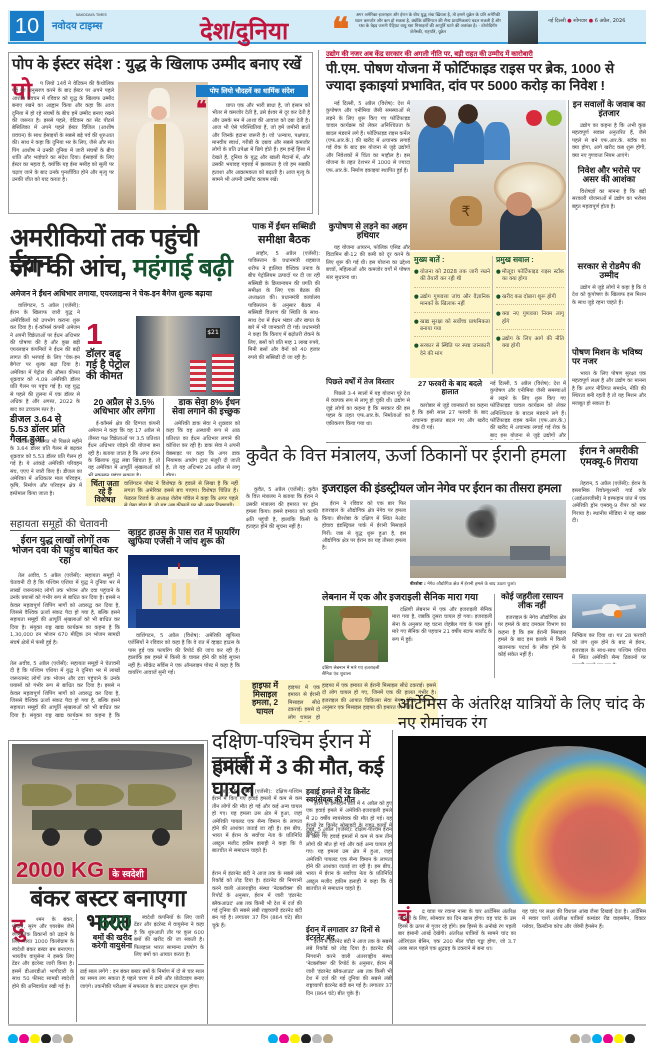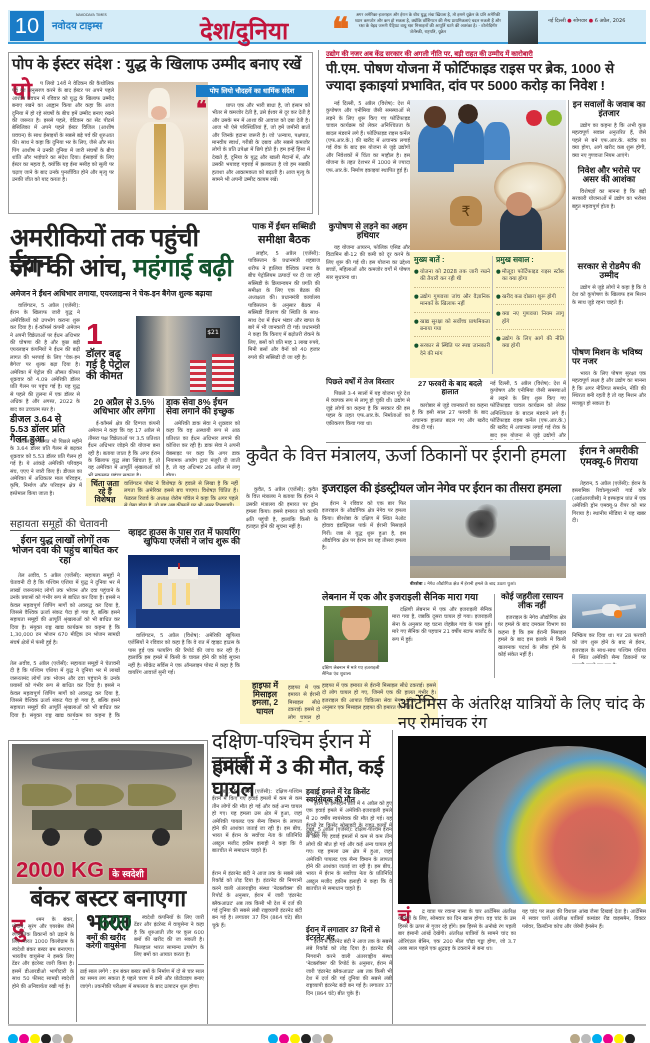--- a/index.html
+++ b/index.html
@@ -78,21 +78,21 @@
   <span class="hd" style="font-size:10.5px;display:block;margin-top:-2px">डॉलर बढ़ गई है पेट्रोल की कीमत</span>
 </div>
 <div class="abs ph" style="left:136px;top:316px;width:104px;height:80px;background:linear-gradient(90deg,#3a4858 0%,#c8c0b0 30%,#8a9098 55%,#3a4a5a 100%)">
   <div style="position:absolute;right:6px;top:38px;width:22px;height:38px;background:repeating-linear-gradient(180deg,#d03040 0 3px,#f4f4f4 3px 6px)"></div>
   <div style="position:absolute;right:34px;top:44px;width:16px;height:32px;background:repeating-linear-gradient(180deg,#d03040 0 3px,#f4f4f4 3px 6px)"></div>
   <div style="position:absolute;left:70px;top:12px;width:14px;height:10px;background:#222;color:#fff;font-size:6px;text-align:center">$21</div>
 </div>
 <div class="abs hd" style="left:88px;top:398px;width:72px;font-size:8.8px;text-align:center">20 अप्रैल से 3.5% अधिभार और लगेगा</div>
 <div class="abs body-text" style="left:88px;top:420px;width:72px;height:56px;text-indent:8px">ई-कॉमर्स क्षेत्र की दिग्गज कंपनी अमेजन ने कहा कि वह 17 अप्रैल से तीसरा पक्ष विक्रेताओं पर 3.5 प्रतिशत ईंधन अधिभार जोड़ने की योजना बना रही है। बताया जाता है कि अगर ईरान के खिलाफ युद्ध लंबा खिंचता है, तो यह अमेरिका में आपूर्ति श्रृंखलाओं को भी नुकसान पहुंचा सकता है।</div>
 <div class="abs rule" style="left:163px;top:398px;width:1px;height:78px"></div>
-<div class="abs hd" style="left:166px;top:398px;width:74px;font-size:8.8px;text-align:left">डाक सेवा 8% ईंधन सेवा लगाने की इच्छुक</div>
+<div class="abs hd" style="left:166px;top:398px;width:74px;font-size:8.8px;text-align:right">डाक सेवा 8% ईंधन सेवा लगाने की इच्छुक</div>
 <div class="abs body-text" style="left:166px;top:420px;width:74px;height:56px;text-indent:8px">अमेरिकी डाक सेवा ने शुक्रवार को कहा कि वह अस्थायी रूप से आठ प्रतिशत का ईंधन अधिभार लगाने की कोशिश कर रही है। डाक सेवा ने अपनी वेबसाइट पर कहा कि अगर डाक नियामक आयोग द्वारा मंजूरी दी जाती है, तो यह अधिभार 26 अप्रैल से लागू होगा।</div>
 <div class="abs box-yel" style="left:86px;top:478px;width:154px;height:28px"></div>
 <div class="abs hd" style="left:88px;top:480px;width:34px;font-size:7.8px;text-align:center">चिंता जता रहे हैं विशेषज्ञ</div>
 <div class="abs body-text" style="left:124px;top:480px;width:114px;height:26px">वाशिंगटन पोस्ट ने विशेषज्ञ के हवाले से लिखा है कि नहीं लगता कि अमेरिका इससे बच पाएगा। विशेषज्ञ चिंतित हैं। फेडरल रिजर्व के अध्यक्ष जेरोम पॉवेल ने कहा कि अगर पहले से ऐसा होता है, तो यह अब कीमतों पर भी असर दिखाएगी।</div>
 
 <div class="abs hd" style="left:248px;top:222px;width:72px;font-size:8.5px;text-align:center">पाक में ईंधन सब्सिडी</div>
 <div class="abs hd" style="left:248px;top:234px;width:72px;font-size:11px;text-align:center">समीक्षा बैठक</div>
 <div class="abs body-text" style="left:248px;top:250px;width:72px;height:175px;text-indent:8px">लाहौर, 5 अप्रैल (एजेंसी): पाकिस्तान के प्रधानमंत्री शहबाज शरीफ ने हालिया वैश्विक तनाव के बीच पेट्रोलियम उत्पादों पर दी जा रही सब्सिडी के क्रियान्वयन की प्रगति की समीक्षा के लिए एक बैठक की अध्यक्षता की। प्रधानमंत्री कार्यालय पाकिस्तान के अनुसार बैठक में सब्सिडी वितरण की स्थिति के साथ-साथ देश में ईंधन भंडार और खपत के बारे में भी जानकारी दी गई। प्रधानमंत्री ने कहा कि किराए में बढ़ोतरी रोकने के लिए, बसों को प्रति माह 1 लाख रुपये, मिनी बसों और वैनों को 40 हजार रुपये की सब्सिडी दी जा रही है।</div>
 
 <div class="abs" style="left:318px;top:50px;width:1px;height:165px;background:#999"></div>
@@ -189,21 +189,21 @@
 <div class="abs body-text" style="left:288px;top:684px;width:32px;height:38px">हाइफा में एक इमारत से ईरानी मिसाइल सीधे टकराई। इससे दो लोग घायल हो गए, जिनमें एक की हालत गंभीर है। इजराइल की आपात चिकित्सा सेवा मेगन डेविड एडोम के अनुसार एक मिसाइल हाइफा की इमारत पर गिरी।</div>
 <div class="abs box-yel" style="left:320px;top:680px;width:118px;height:44px"></div>
 <div class="abs body-text" style="left:322px;top:682px;width:114px;height:40px">हाइफा में एक इमारत से ईरानी मिसाइल सीधे टकराई। इससे दो लोग घायल हो गए, जिनमें एक की हालत गंभीर है। इजराइल की आपात चिकित्सा सेवा मेगन डेविड एडोम के अनुसार एक मिसाइल हाइफा की इमारत पर गिरी।</div>
 
 <div class="abs" style="left:10px;top:516px;font-size:10px;color:#333">सहायता समूहों की चेतावनी</div>
 <div class="abs" style="left:10px;top:530px;width:110px;height:1px;background:#555"></div>
 <div class="abs hd" style="left:10px;top:535px;width:110px;font-size:9.5px;text-align:center">ईरान युद्ध लाखों लोगों तक भोजन दवा की पहुंच बाधित कर रहा</div>
 <div class="abs body-text" style="left:10px;top:572px;width:110px;height:110px;text-indent:8px">तेल अवीव, 5 अप्रैल (एजेंसी): सहायता समूहों ने चेतावनी दी है कि पश्चिम एशिया में युद्ध ने दुनिया भर में लाखों जरूरतमंद लोगों तक भोजन और दवा पहुंचाने के उनके प्रयासों को गंभीर रूप से बाधित कर दिया है। इससे न केवल महत्वपूर्ण शिपिंग मार्गों को अवरुद्ध कर दिया है, जिससे वैश्विक ऊर्जा संकट पैदा हो गया है, बल्कि इसने सहायता समूहों की आपूर्ति श्रृंखलाओं को भी बाधित कर दिया है। संयुक्त राष्ट्र खाद्य कार्यक्रम का कहना है कि 1,30,000 टन भोजन 670 मीट्रिक टन भोजन सामग्री संघर्ष क्षेत्रों में फंसी हुई है।</div>
 <div class="abs body-text" style="left:10px;top:660px;width:110px;height:60px">तेल अवीव, 5 अप्रैल (एजेंसी): सहायता समूहों ने चेतावनी दी है कि पश्चिम एशिया में युद्ध ने दुनिया भर में लाखों जरूरतमंद लोगों तक भोजन और दवा पहुंचाने के उनके प्रयासों को गंभीर रूप से बाधित कर दिया है। इससे न केवल महत्वपूर्ण शिपिंग मार्गों को अवरुद्ध कर दिया है, जिससे वैश्विक ऊर्जा संकट पैदा हो गया है, बल्कि इसने सहायता समूहों की आपूर्ति श्रृंखलाओं को भी बाधित कर दिया है। संयुक्त राष्ट्र खाद्य कार्यक्रम का कहना है कि 1,30,000 टन भोजन 670 मीट्रिक टन भोजन सामग्री संघर्ष क्षेत्रों में फंसी हुई है।</div>
 
-<div class="abs hd" style="left:128px;top:528px;width:112px;font-size:8.8px;text-align:right">व्हाइट हाउस के पास रात में फायरिंग खुफिया एजेंसी ने जांच शुरू की</div>
+<div class="abs hd" style="left:128px;top:528px;width:112px;font-size:8.8px;text-align:left">व्हाइट हाउस के पास रात में फायरिंग खुफिया एजेंसी ने जांच शुरू की</div>
 <div class="abs ph" style="left:128px;top:555px;width:112px;height:73px;background:linear-gradient(180deg,#0e2a6a 0%,#1a4090 50%,#2a58a8 100%)">
   <div style="position:absolute;left:14px;top:20px;width:78px;height:34px;background:#e8e4dc"></div>
   <div style="position:absolute;left:40px;top:12px;width:30px;height:12px;background:#f0ece4"></div>
   <div style="position:absolute;left:50px;top:8px;width:2px;height:6px;background:#a02030"></div>
   <div style="position:absolute;left:8px;top:54px;width:104px;height:19px;background:#1a3a80"></div>
   <div style="position:absolute;left:30px;top:28px;width:4px;height:22px;background:#f8d880"></div>
   <div style="position:absolute;left:44px;top:28px;width:4px;height:22px;background:#f8d880"></div>
   <div style="position:absolute;left:58px;top:28px;width:4px;height:22px;background:#f8d880"></div>
 </div>
 <div class="abs body-text" style="left:128px;top:632px;width:112px;height:88px;text-indent:8px">वाशिंगटन, 5 अप्रैल (विशेष): अमेरिकी खुफिया एजेंसियों ने रविवार को कहा है कि वे रात में व्हाइट हाउस के पास हुई एक फायरिंग की रिपोर्ट की जांच कर रही हैं। हालांकि इस हमले में किसी के घायल होने की कोई सूचना नहीं है। सीक्रेट सर्विस ने एक ऑनलाइन पोस्ट में कहा है कि वायरिंग आवाजें सुनी गईं।</div>
@@ -221,21 +221,21 @@
 </div>
 <div class="abs" style="left:16px;top:858px">
   <span class="hd" style="font-size:22px;color:#c1143c;text-shadow:0 0 2px #fff">2000 KG</span>
   <span style="font-size:9px;color:#fff;background:#c1143c;padding:1px 3px;font-weight:700">के स्वदेशी</span>
 </div>
 <div class="abs hd" style="left:12px;top:886px;width:192px;font-size:23px;text-align:center;letter-spacing:-0.3px">बंकर बस्टर बनाएगा भारत</div>
 <div class="abs red hd" style="left:12px;top:914px;font-size:24px">दु</div>
 <div class="abs body-text" style="left:12px;top:916px;width:62px;height:106px;text-indent:24px">श्मन के बंकर, गोदाम, सुरंग और एयरबेस जैसे रणनीतिक ठिकानों को उड़ाने के लिए भारत 1000 किलोग्राम के स्वदेशी बंकर बस्टर बम बनाएगा। भारतीय वायुसेना ने इसके लिए टेंडर और इंटरेस्ट जारी किया है। इसमें डीआरडीओ भागीदारी के साथ 50 फीसद सामग्री स्वदेशी होने की अनिवार्यता रखी गई है।</div>
 <div class="abs" style="left:76px;top:914px;width:1px;height:108px;background:#888"></div>
 <div class="abs blue hd" style="left:80px;top:912px;width:52px;font-size:20px;text-align:right">600</div>
-<div class="abs hd" style="left:80px;top:934px;width:52px;font-size:7.8px;text-align:center">बमों की खरीद करेगी वायुसेना</div>
+<div class="abs hd" style="left:80px;top:934px;width:52px;font-size:7.8px;text-align:right">बमों की खरीद करेगी वायुसेना</div>
 <div class="abs body-text" style="left:134px;top:914px;width:70px;height:48px;text-indent:8px">स्वदेशी कंपनियों के लिए जारी टेंडर और इंटरेस्ट में वायुसेना ने कहा है कि शुरुआती तौर पर कुल 600 बमों की खरीद की जा सकती है। फिलहाल भारत सामान्य उपयोग के लिए बमों का आयात करता है।</div>
 <div class="abs" style="left:78px;top:964px;width:126px;height:1px;background:#888"></div>
 <div class="abs body-text" style="left:80px;top:968px;width:124px;height:52px">ढाई साल लगेंगे : इन बंकर बस्टर बमों के निर्माण में दो से चार साल का समय लग सकता है पहले चरण में डमी और प्रोटोटाइप बनाए जाएंगे। तकनीकी परीक्षण में सफलता के बाद उत्पादन शुरू होगा।</div>
 
 <div class="abs hd" style="left:212px;top:730px;width:180px;font-size:20.5px;font-weight:400;letter-spacing:-0.3px">दक्षिण-पश्चिम ईरान में हवाई</div>
 <div class="abs hd" style="left:212px;top:756px;width:180px;font-size:20.5px;font-weight:700;letter-spacing:-0.3px">हमलों में 3 की मौत, कई घायल</div>
 <div class="abs body-text" style="left:212px;top:788px;width:90px;height:226px;text-indent:8px">दुबई, 5 अप्रैल (एजेंसी): दक्षिण-पश्चिम ईरान में किए गए हवाई हमलों में कम से कम तीन लोगों की मौत हो गई और कई अन्य घायल हो गए। यह हमला उस क्षेत्र में हुआ, जहां अमेरिकी पायलट एक सैन्य विमान के लापता होने की आशंका जताई जा रही है। इस बीच, भारत में ईरान के सर्वोच्च नेता के प्रतिनिधि अब्दुल मजीद हकीम इलाही ने कहा कि वे बातचीत से समाधान चाहते हैं।</div>
 <div class="abs body-text" style="left:212px;top:870px;width:90px;height:146px">ईरान में इंटरनेट बंदी ने आज तक के सबसे लंबे रिकॉर्ड को तोड़ दिया है। इंटरनेट की निगरानी करने वाली अंतरराष्ट्रीय संस्था 'नेटब्लॉक्स' की रिपोर्ट के अनुसार, ईरान में जारी 'इंटरनेट ब्लैकआउट' अब तक किसी भी देश में दर्ज की गई दुनिया की सबसे लंबी राष्ट्रव्यापी इंटरनेट बंदी बन गई है। लगातार 37 दिन (864 घंटे) बीत चुके हैं।</div>
 <div class="abs hd" style="left:306px;top:788px;width:86px;font-size:7.5px">हवाई हमले में रेड क्रिसेंट स्वयंसेवक की मौत</div>
 <div class="abs body-text" style="left:306px;top:800px;width:86px;height:124px;text-indent:8px">ईरान के इस्फहान प्रांत में 4 अप्रैल को हुए एक हवाई हमले में अमेरिकी-इजराइली हमले में 20 वर्षीय स्वयंसेवक की मौत हो गई। यह ईरानी रेड क्रिसेंट सोसाइटी के राहत कार्यों में जुटे हुए थे।</div>

